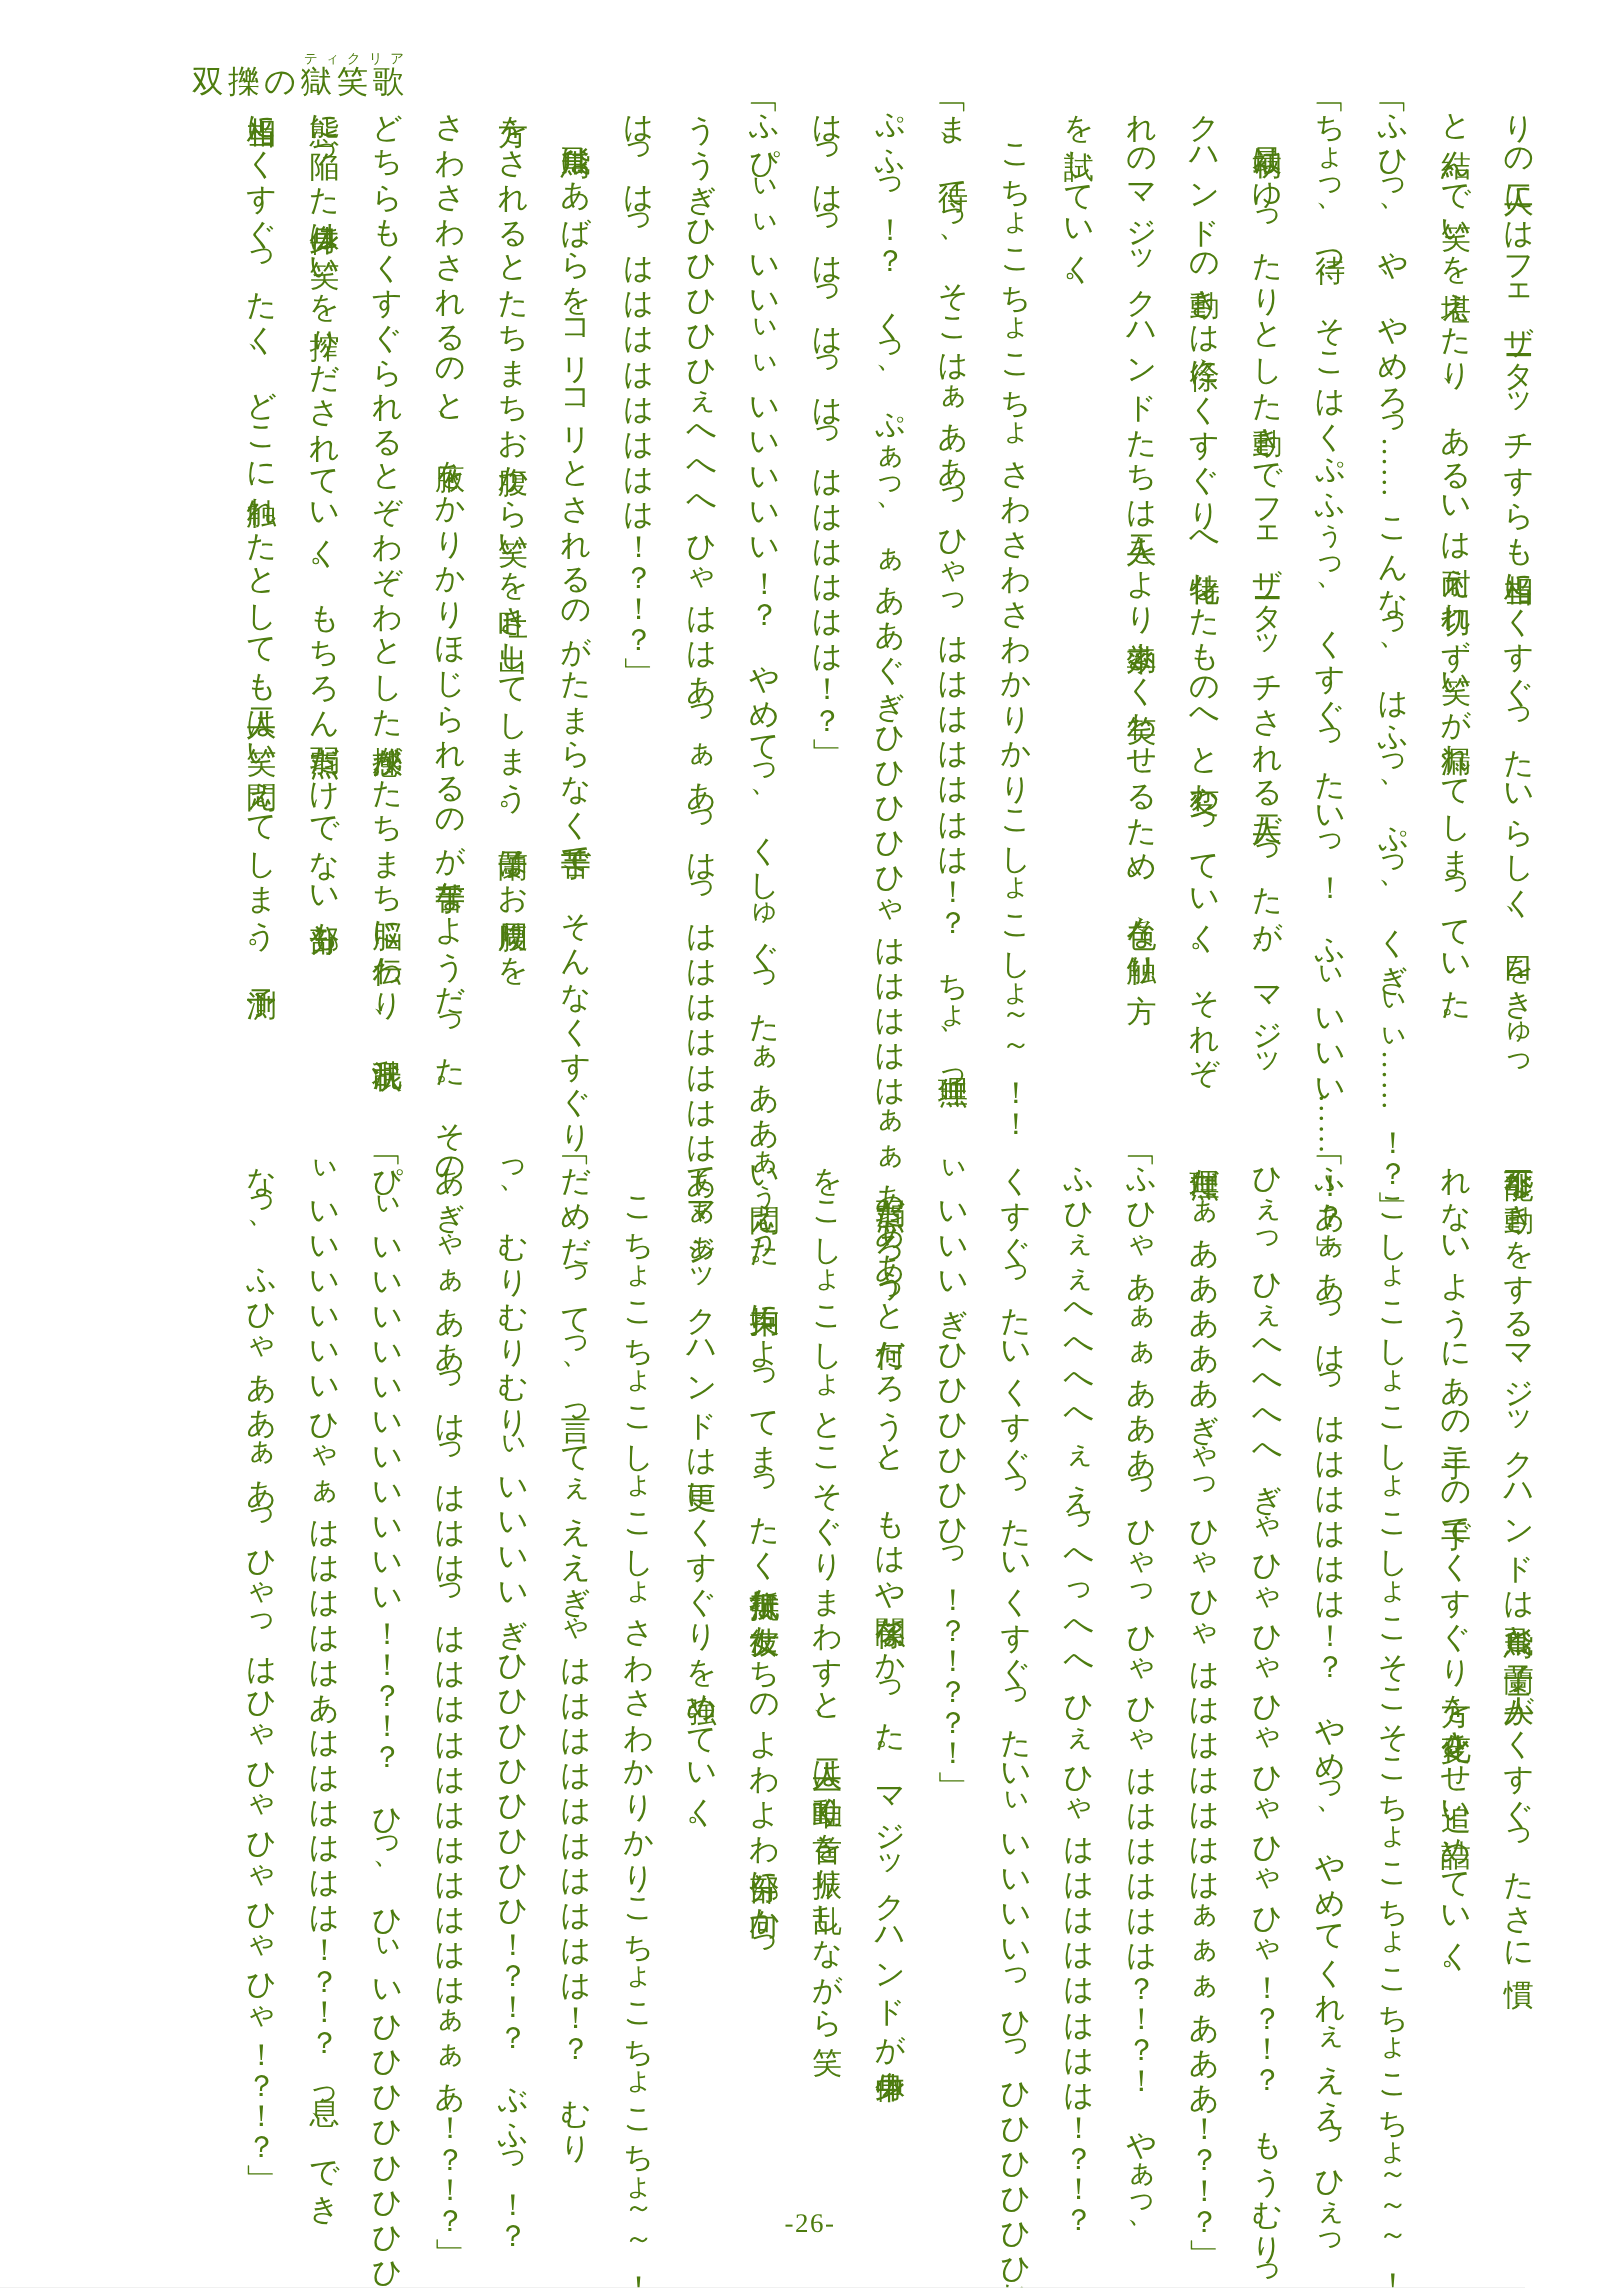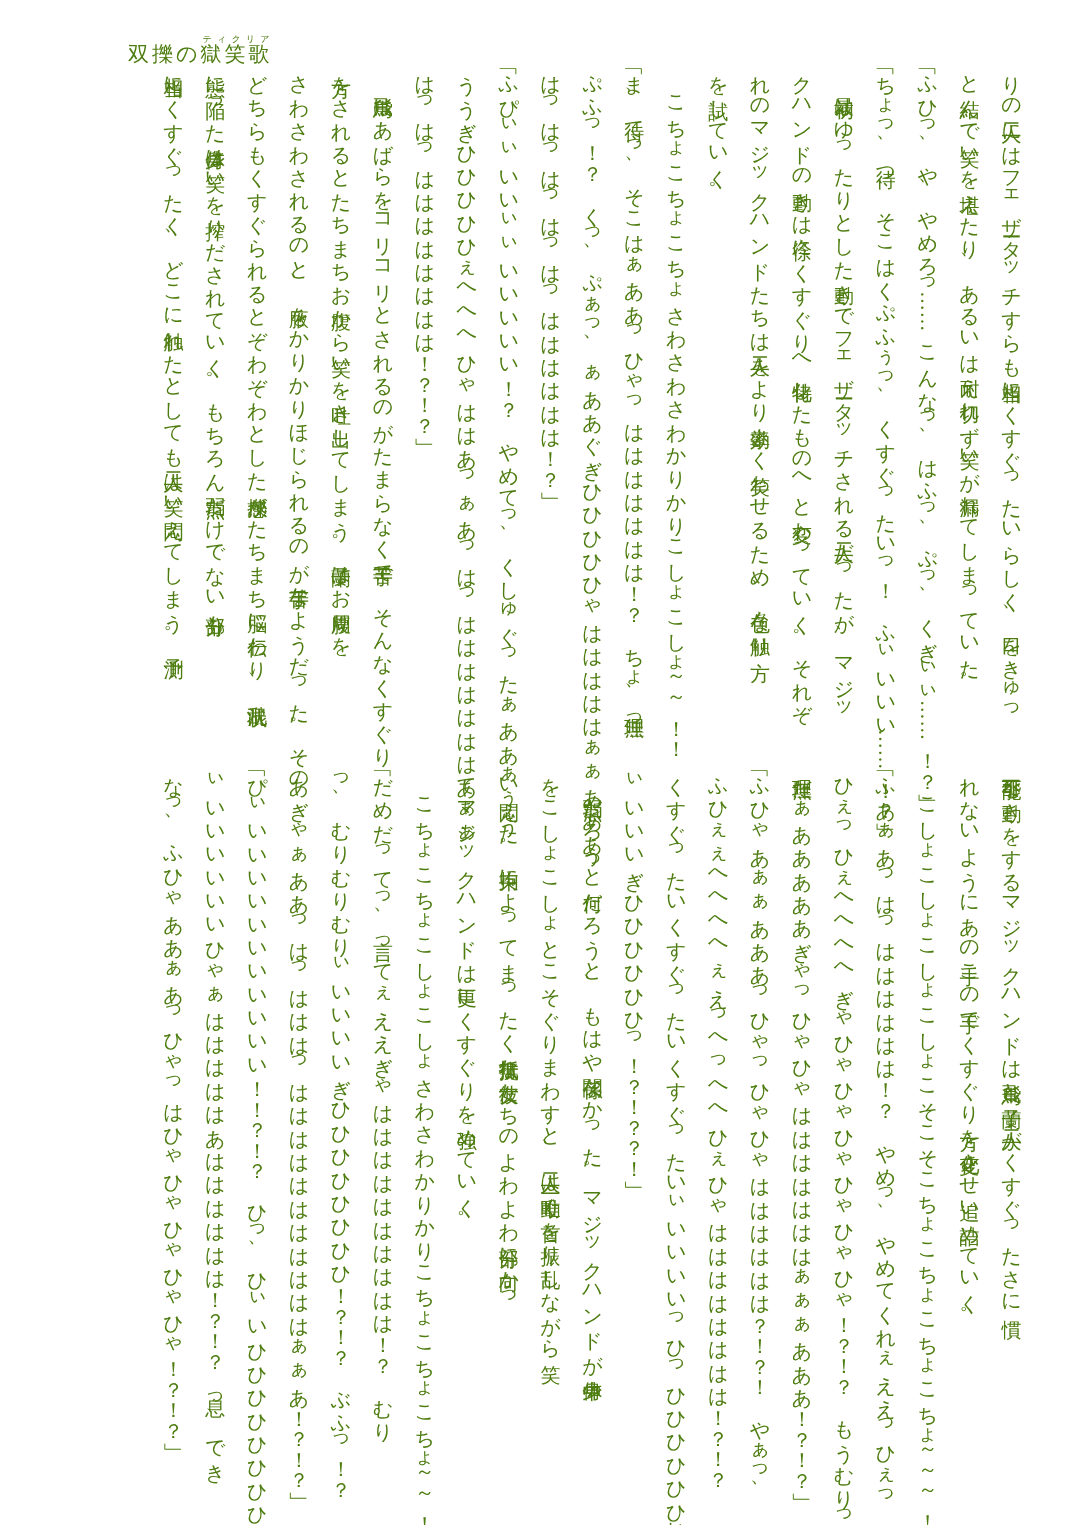--- a/index.html
+++ b/index.html
@@ -96,14 +96,15 @@
     <div class="tcol">てマジックハンドは更にくすぐりを強めていく。</div>
     <div class="tcol">　こちょこちょこしょこしょさわさわかりかりこちょこちょこちょ～～！！</div>
     <div class="tcol">「だめだってっ、言ってぇええぎゃはははははははははは！？　むり</div>
     <div class="tcol">っ、むりむりむりぃいいいいぎひひひひひひひひ！？！？　ぶふっ！？</div>
     <div class="tcol">あぎゃぁああっはっはははっはははははははははははぁぁあ！？！？」</div>
     <div class="tcol">「ぴぃいいいいいいいいいいい！！？！？　ひっ、ひぃいひひひひひひひひ</div>
     <div class="tcol">ぃいいいいいいひゃぁはははははあはははははは！？！？　息っ、でき</div>
     <div class="tcol">なっ、ふひゃああぁあっひゃっはひゃひゃひゃひゃひゃ！？！？」</div>
   </div>
 
+  <div id="page-number">-26-</div>
 
 </div>
 
 </body></html>

